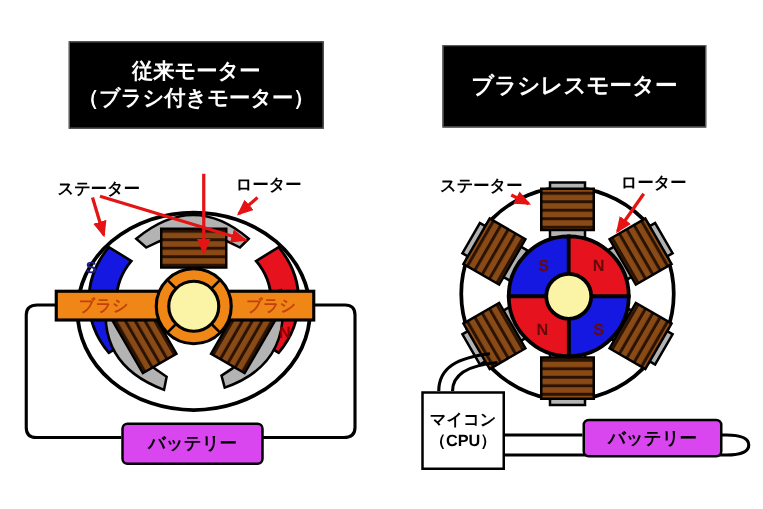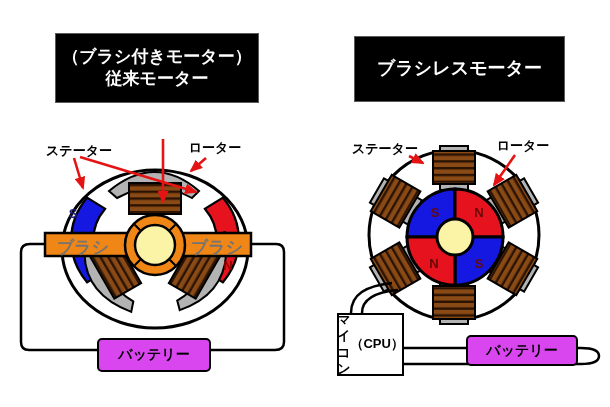--- a/index.html
+++ b/index.html
@@ -8,25 +8,25 @@
     font-family:"Liberation Sans","DejaVu Sans",sans-serif;font-weight:700;color:#000;
   }
   .canvas svg{position:absolute;left:0;top:0;}
   .abs{position:absolute;}
   .title-box{
     background:#000;color:#fff;border:1px solid #5a5a5a;
     display:flex;flex-direction:column;align-items:center;justify-content:center;
     text-align:center;line-height:1.32;
   }
   .lbl{font-size:13px;text-align:center;white-space:nowrap;}
-  .brush{font-size:17px;color:#737373;text-align:center;white-space:nowrap;}
+  .brush{font-size:13px;color:#c2410c;text-align:center;white-space:nowrap;}
   .pole{font-size:13px;text-align:center;}
   .note{font-size:8px;line-height:9px;white-space:nowrap;}
   .box{
-    border:2.5px solid #000;display:flex;flex-direction:row;
+    border:2.5px solid #000;display:flex;flex-direction:column;
     align-items:center;justify-content:center;text-align:center;
   }
   .battery{background:#d946ef;border-radius:5px;font-size:14px;}
   .micon{background:#fff;font-size:13px;line-height:1.25;}
 </style>
 </head>
 <body>
 
 <div class="canvas">
 
@@ -124,22 +124,22 @@
       <path d="M163,139 L163,202" marker-end="url(#ah)"></path>
       <path d="M74,158 L83,188" marker-end="url(#ah)"></path>
       <path d="M80,157 L196,192" marker-end="url(#ah)"></path>
       <path d="M206,158 L191,171" marker-end="url(#ah)"></path>
       <path d="M409,156 L423,163" marker-end="url(#ah)"></path>
       <path d="M515,155 L494,185" marker-end="url(#ah)"></path>
     </g>
   </svg>
 
   <div class="abs title-box" style="left:55px;top:33px;width:202px;height:68px;font-size:17px;">
+    <div>従来モーター</div>
     <div>（ブラシ付きモーター）</div>
-    <div>従来モーター</div>
   </div>
 
   <div class="abs title-box" style="left:354px;top:36px;width:209px;height:64px;font-size:18px;">
     <div>ブラシレスモーター</div>
   </div>
 
   <div class="abs lbl" style="left:43px;top:142px;width:72px;">ステーター</div>
   <div class="abs lbl" style="left:187px;top:139px;width:56px;">ローター</div>
 
   <div class="abs brush" style="left:43px;top:236px;width:80px;">ブラシ</div>

